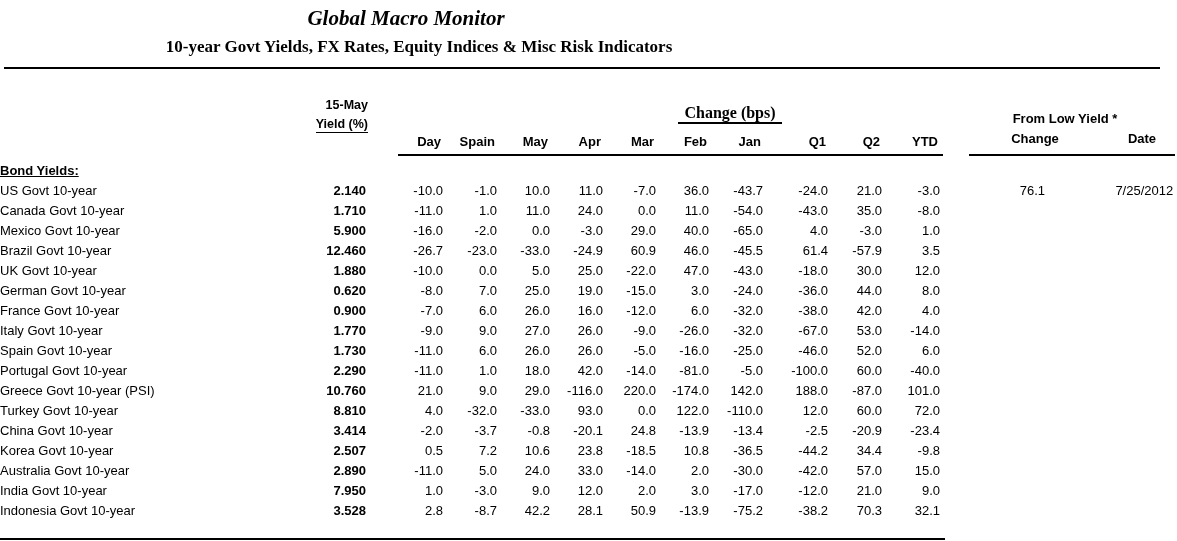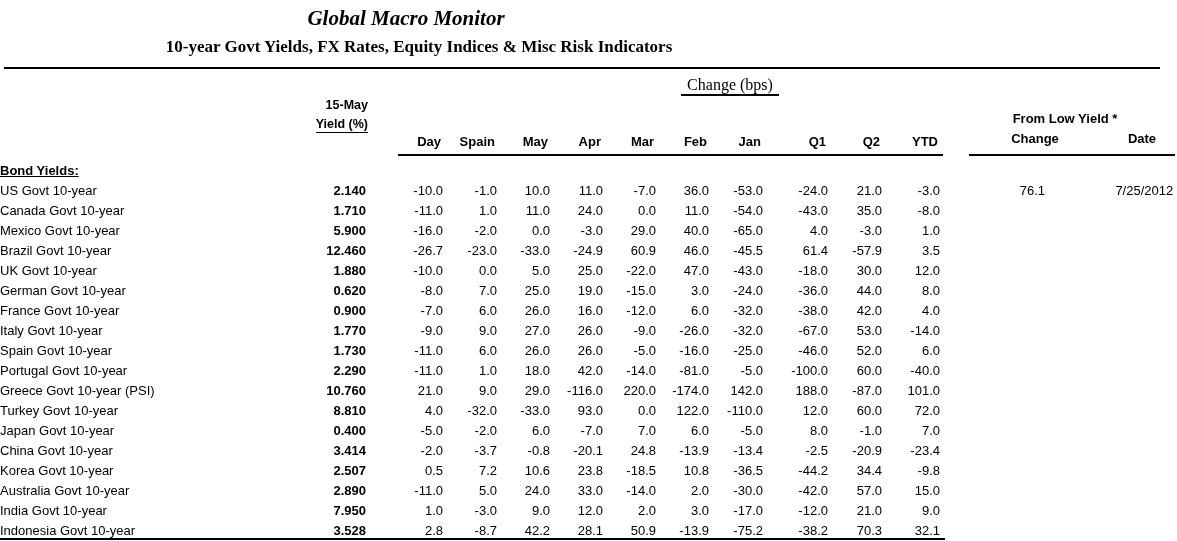--- a/index.html
+++ b/index.html
@@ -19,22 +19,22 @@
     font-family:"Liberation Serif", serif; font-weight:bold; font-size:17px;
   }
 
   .rule { position:absolute; background:#000; }
   .rule-top       { top:67px;  left:4px;   width:1156px; height:2px; }
   .rule-mid-left  { top:154px; left:398px; width:545px;  height:2px; }
   .rule-mid-right { top:154px; left:969px; width:206px;  height:2px; }
   .rule-bottom    { top:538px; left:0;     width:945px;  height:2px; }
 
   .change-bps {
-    position:absolute; top:76px; left:640px; width:180px; text-align:center;
-    font-family:"Liberation Serif", serif; font-weight:normal; font-size:16px;
+    position:absolute; top:104px; left:640px; width:180px; text-align:center;
+    font-family:"Liberation Serif", serif; font-weight:bold; font-size:16px;
   }
   .change-bps span { border-bottom:2px solid #000; padding:0 6px 1px 6px; }
 
   .yield-head {
     position:absolute; top:96px; left:278px; width:90px; text-align:right;
     font-weight:bold; font-size:12.5px; line-height:19px;
   }
   .yield-head .ul span { border-bottom:1.5px solid #000; padding-bottom:1px; }
 
   .fromlow-head {
@@ -135,21 +135,21 @@
       </tr>
     <tr>
           <td class="label">US Govt 10-year</td>
           <td class="yield">2.140</td>
           <td class="num">-10.0</td>
           <td class="num">-1.0</td>
           <td class="num">10.0</td>
           <td class="num">11.0</td>
           <td class="num">-7.0</td>
           <td class="num">36.0</td>
-          <td class="num">-53.0</td>
+          <td class="num">-43.7</td>
           <td class="num">-24.0</td>
           <td class="num">21.0</td>
           <td class="num">-3.0</td>
           <td></td>
           <td class="fl-change">76.1</td>
           <td class="fl-date">7/25/2012</td>
         </tr>
         <tr>
           <td class="label">Canada Govt 10-year</td>
           <td class="yield">1.710</td>
@@ -331,37 +331,20 @@
           <td class="num">122.0</td>
           <td class="num">-110.0</td>
           <td class="num">12.0</td>
           <td class="num">60.0</td>
           <td class="num">72.0</td>
           <td></td>
           <td class="fl-change"></td>
           <td class="fl-date"></td>
         </tr>
         <tr>
-          <td class="label">Japan Govt 10-year</td>
-          <td class="yield">0.400</td>
-          <td class="num">-5.0</td>
-          <td class="num">-2.0</td>
-          <td class="num">6.0</td>
-          <td class="num">-7.0</td>
-          <td class="num">7.0</td>
-          <td class="num">6.0</td>
-          <td class="num">-5.0</td>
-          <td class="num">8.0</td>
-          <td class="num">-1.0</td>
-          <td class="num">7.0</td>
-          <td></td>
-          <td class="fl-change"></td>
-          <td class="fl-date"></td>
-        </tr>
-        <tr>
           <td class="label">China Govt 10-year</td>
           <td class="yield">3.414</td>
           <td class="num">-2.0</td>
           <td class="num">-3.7</td>
           <td class="num">-0.8</td>
           <td class="num">-20.1</td>
           <td class="num">24.8</td>
           <td class="num">-13.9</td>
           <td class="num">-13.4</td>
           <td class="num">-2.5</td>

